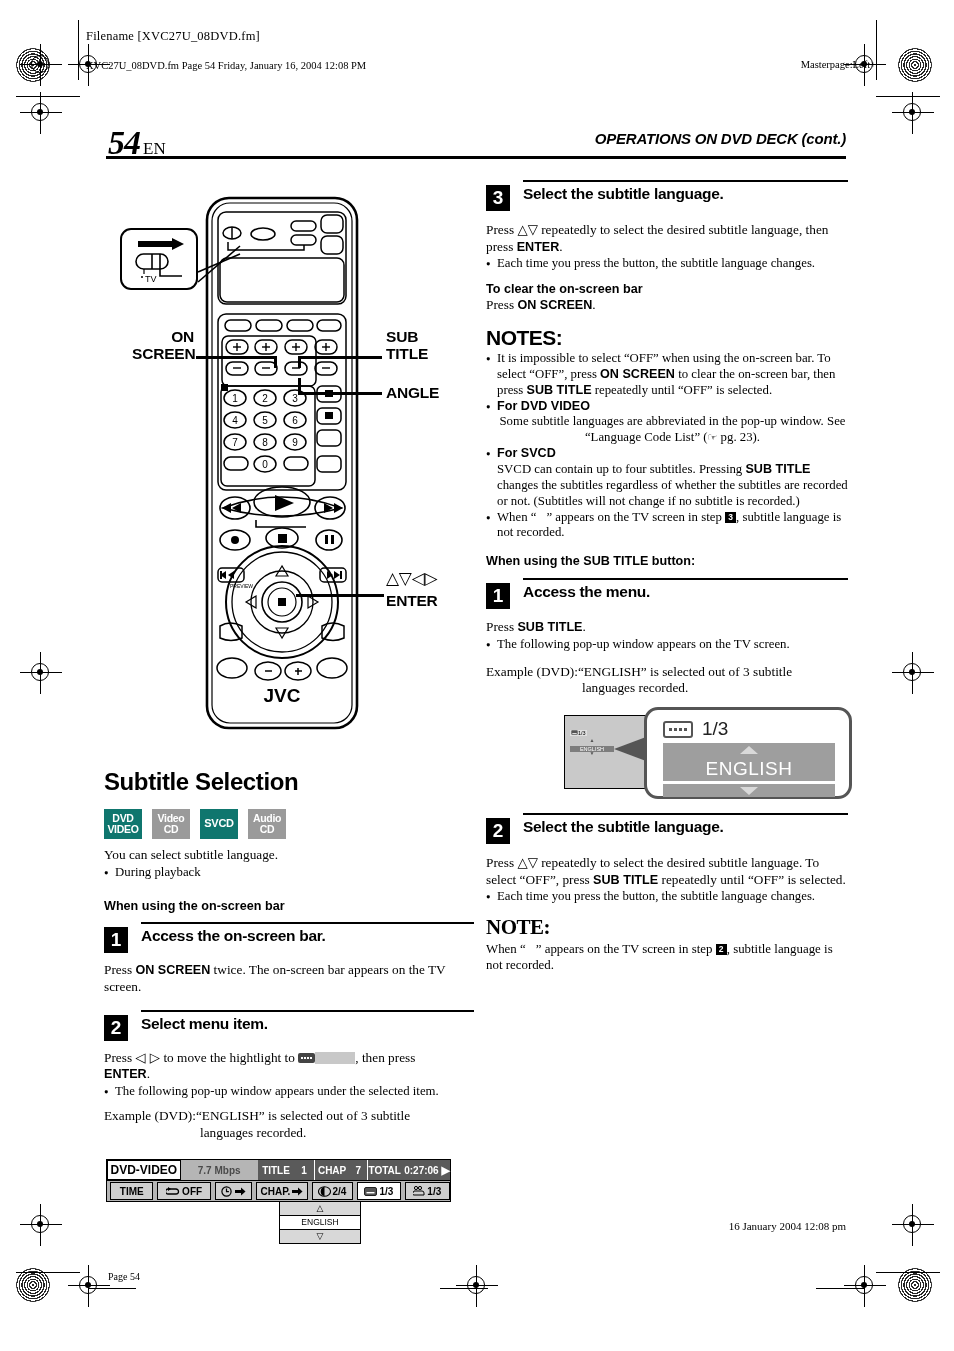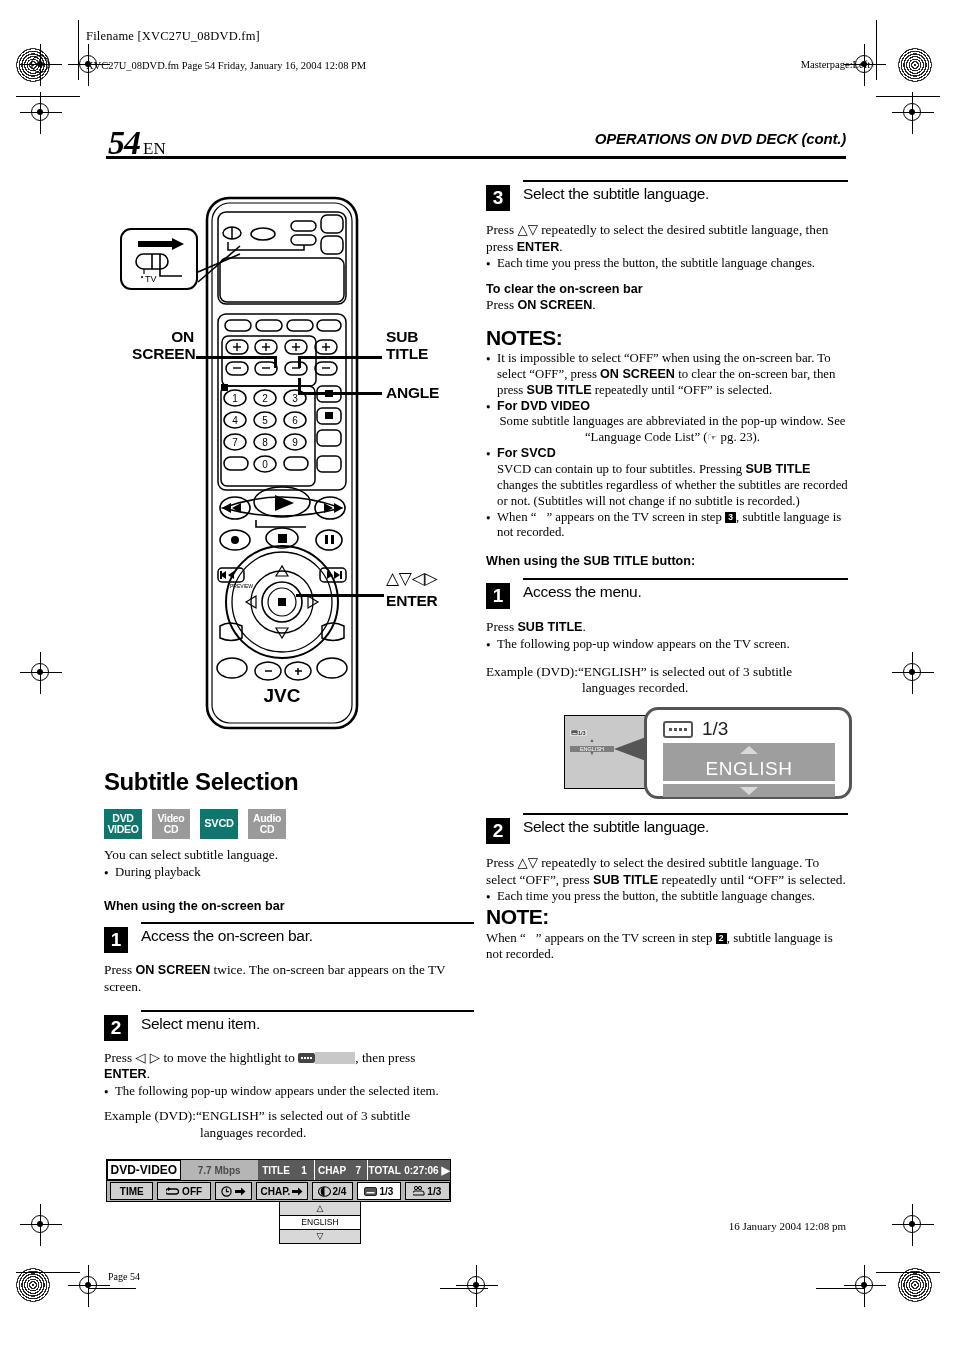--- a/index.html
+++ b/index.html
@@ -33,21 +33,21 @@
   .chaptitle{right:108px;top:130px;font-size:15px;font-weight:bold;font-style:italic;
       font-family:"Liberation Sans",sans-serif;letter-spacing:-.2px;white-space:nowrap;}
   .rule-main{left:106px;top:156px;width:740px;height:3px;background:#000;}
 
   
   .step{position:relative;margin-top:4px;}
   .stepnum{display:inline-block;width:24px;height:26px;background:#000;color:#fff;
       font-family:"Liberation Sans",sans-serif;font-weight:bold;font-size:19px;
       text-align:center;line-height:26px;vertical-align:top;}
   .stephead{display:inline-block;margin-left:13px;font-family:"Liberation Sans",sans-serif;
-      font-weight:normal;font-size:15.5px;letter-spacing:-.3px;}
+      font-weight:bold;font-size:15.5px;letter-spacing:-.3px;}
   .stepline{height:2px;background:#000;margin-left:37px;margin-bottom:3px;}
 
   .body{font-size:13.3px;line-height:1.25;margin-top:6px;}
   .bsans{font-family:"Liberation Sans",sans-serif;font-weight:bold;font-size:12.6px;}
   ul.bul{list-style:none;margin:1px 0 0 0;padding:0;}
   ul.bul li{font-size:12.8px;line-height:1.24;padding-left:11px;position:relative;margin-top:0px;}
   ul.bul li:before{content:"\25CF";position:absolute;left:0;top:0;font-size:7.5px;line-height:15px;}
   .subhead{font-family:"Liberation Sans",sans-serif;font-weight:bold;font-size:12.6px;margin-top:10px;}
   .noteshead{font-family:"Liberation Sans",sans-serif;font-weight:bold;font-size:21px;
       letter-spacing:-.5px;margin-top:12px;}
@@ -611,21 +611,21 @@
     <div class="stepline"></div>
     <span class="stepnum">2</span><span class="stephead">Select the subtitle language.</span>
   </div>
   <div class="body" style="margin-top:11px;">
     <span>Press </span><span class="glyph">△▽</span><span> repeatedly to select the desired subtitle language. To select “OFF”, press </span><span class="bsans">SUB TITLE</span><span> repeatedly until “OFF” is selected.</span>
   </div>
   <ul class="bul">
     <li>Each time you press the button, the subtitle language changes.</li>
   </ul>
 
-  <div class="noteshead" style="margin-top:0;">NOTE:</div>
+  <div class="noteshead" style="margin-top:10px;font-family:Liberation Serif, serif;">NOTE:</div>
   <div class="body" style="margin-top:1px;font-size:12.9px;">
     <span>When “⃠” appears on the TV screen in step </span><span class="stepinline">2</span><span>, subtitle language is not recorded.</span>
   </div>
 </div>
 
 <div class="abs footL">Page 54</div>
 <div class="abs footR">16 January 2004 12:08 pm</div>
 <div class="abs foot-rule" style="left:88px;top:1288px;width:48px;"></div>
 <div class="abs foot-rule" style="left:440px;top:1288px;width:48px;"></div>
 <div class="abs foot-rule" style="left:816px;top:1288px;width:48px;"></div>

